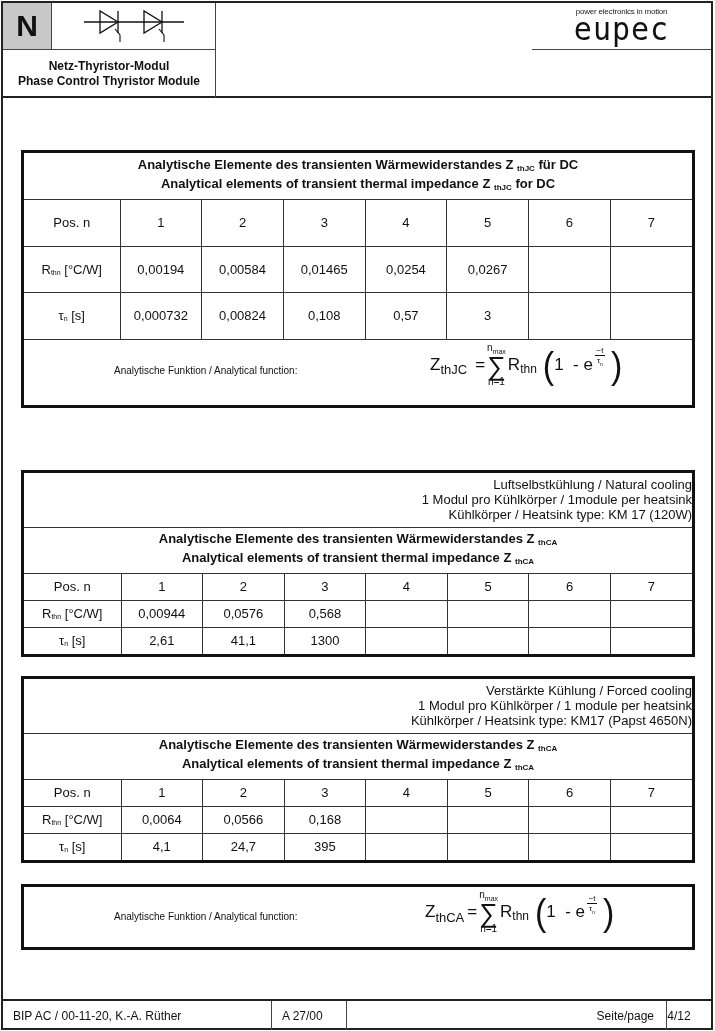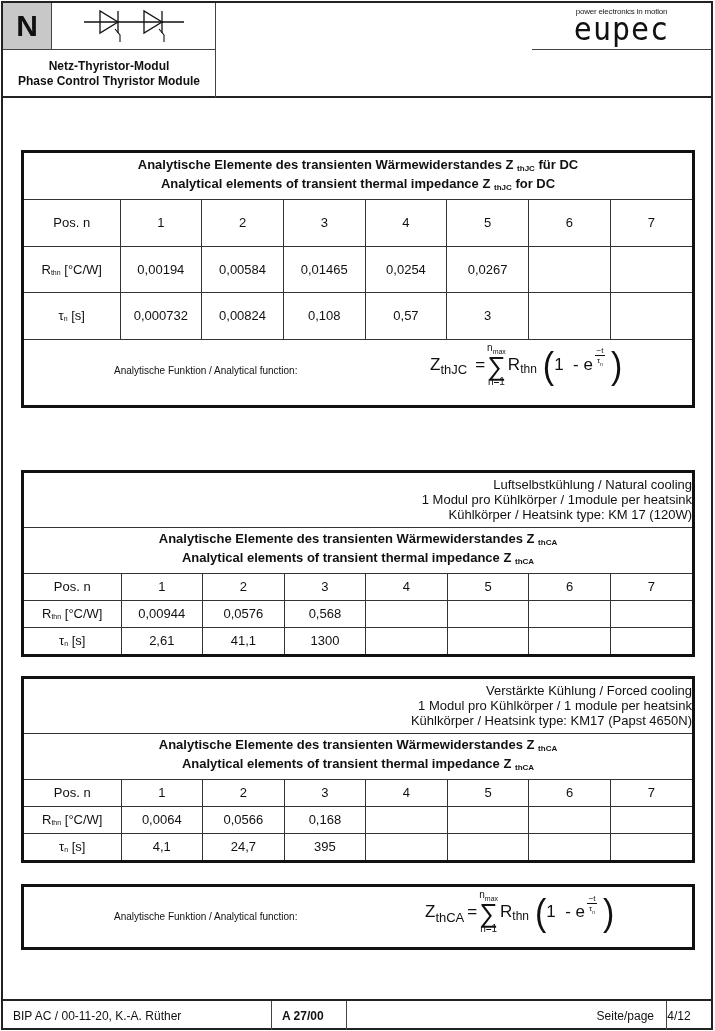--- a/index.html
+++ b/index.html
@@ -292,18 +292,18 @@
           <span>−t</span>
           <span class="bar"></span>
           <span><span>τ</span><sub style="font-size:5px">n</sub></span>
         </span>
       <span class="paren" style="margin-left:6px;">)</span>
     </div>
   </div>
 
   <div class="foot">
     <div class="fcell" style="left:0; width:269px; padding-left:10px;">BIP AC / 00-11-20, K.-A. Rüther</div>
-    <div class="fcell" style="left:269px; width:75px; padding-left:10px;font-weight:bold;">A 27/00</div>
+    <div class="fcell" style="left:269px; width:75px; padding-left:10px;">A 27/00</div>
     <div class="fcell" style="left:364px; width:300px; justify-content:flex-end; padding-right:12px;">Seite/page</div>
     <div class="fcell" style="left:644px; width:64px; border-right:none; justify-content:center;">4/12</div>
   </div>
 
 </div>
 
 </body></html>

